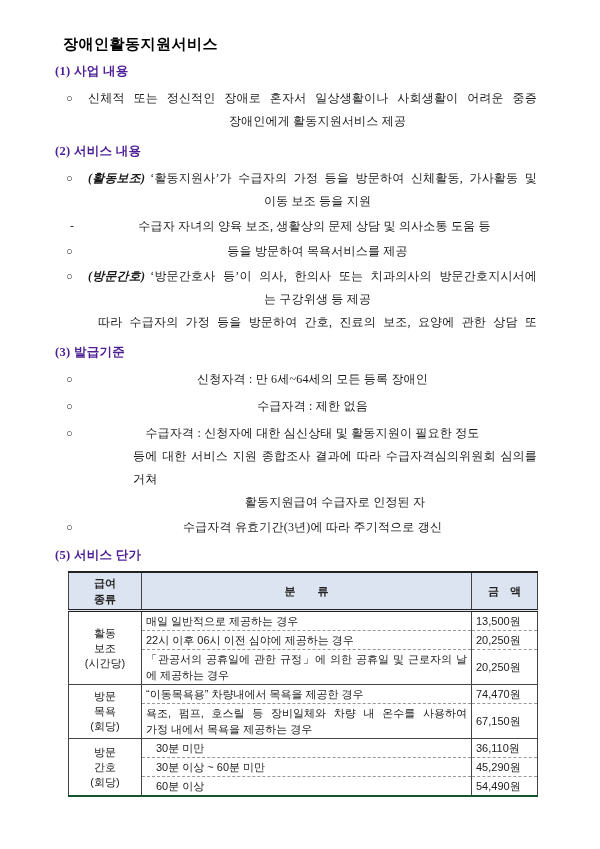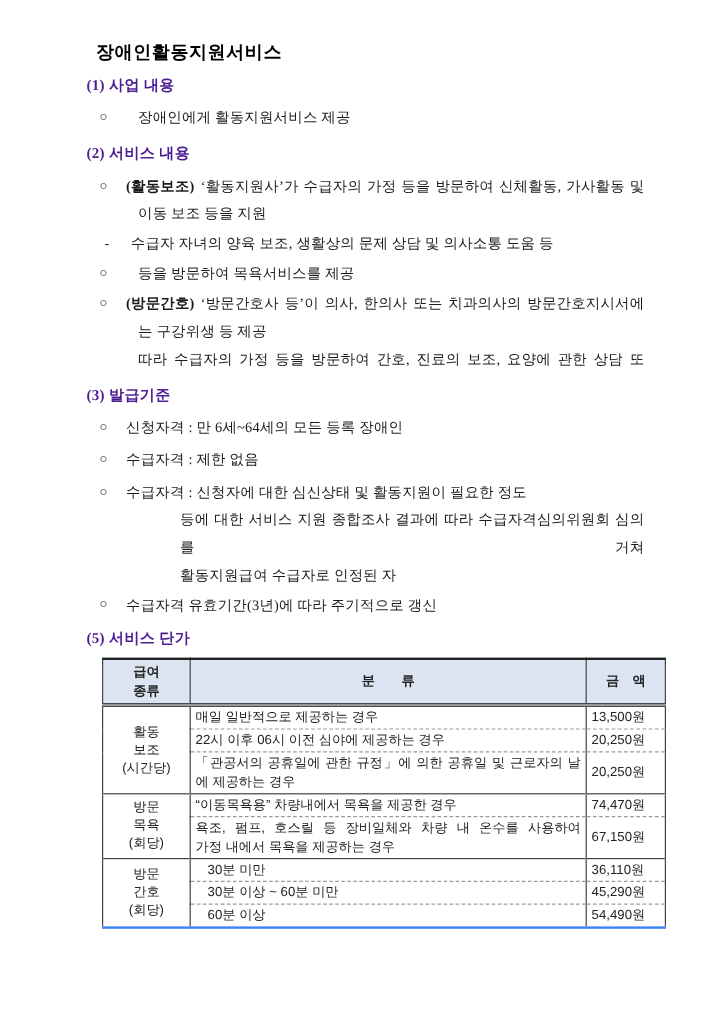--- a/index.html
+++ b/index.html
@@ -2,51 +2,51 @@
 <html lang="ko"><head>
 <meta charset="utf-8">
 <style>
   html,body { margin:0; padding:0; background:#ffffff; }
   body {
     width:600px; height:849px; overflow:hidden;
     font-family:"Liberation Serif", serif;
     color:#1a1a1a;
     -webkit-font-smoothing:antialiased;
   }
-  .page { padding:34px 63px 0 55px;margin-left:17px; }
+  .page { padding:34px 63px 0 55px; }
 
   .doc-title {
     font-family:"Liberation Sans", sans-serif;
     font-size:15px; font-weight:bold; letter-spacing:0.5px;
     color:#000; margin:0 0 10px 8px; line-height:19px;
   }
 
   h2.sec-h {
     font-size:12.5px; font-weight:bold; color:#4c1d95;
     margin:10px 0 7px 0; line-height:17px; letter-spacing:0.3px;
   }
   h2.sec-h.gap { margin-top:10px; }
   h2.sec-h.gap-s { margin-top:8px; }
 
   .bullet { display:flex; font-size:12px; line-height:23px; margin:0 0 2px 0; }
   .bullet.mb { margin-bottom:4px; }
   .mk { flex:none; width:22px; padding-left:11px; color:#222; font-size:11px; }
   .mk.dash { padding-left:15px; font-size:12px; }
   .bl { flex:1; min-width:0; }
-  .line { letter-spacing:0.2px; }
+  .line { letter-spacing:0.2px;text-align:center; }
   .line.fill { text-align:justify; text-align-last:justify; }
   .line.c1 { padding-left:10px; }
   .line.c2 { padding-left:45px; }
-  .line b { margin-right:5px; }
+  .line b { margin-right:5px;font-style:italic; }
 
   table.ptable {
     border-collapse:collapse; table-layout:fixed;
     width:469px; margin:3px 0 0 13px;
     font-family:"Liberation Sans", sans-serif; font-size:11px; color:#222;
-    border-top:2px solid #222; border-bottom:2px solid #3b82f6;
+    border-top:2px solid #222; border-bottom:2px solid #14532d;
   }
   .ptable col.c-type { width:73px; }
   .ptable col.c-cat  { width:330px; }
   .ptable col.c-amt  { width:66px; }
   .ptable th, .ptable td {
     border-left:1px solid #444; border-right:1px solid #444;
     padding:1px 4px; line-height:16px; vertical-align:middle;
   }
   .ptable thead th {
     background:#dce4f1; font-weight:bold; text-align:center;
@@ -63,20 +63,21 @@
 <body>
 
 <div class="page">
 
   <h1 class="doc-title">장애인활동지원서비스</h1>
 
   <h2 class="sec-h">(1) 사업 내용</h2>
   <div class="bullet mb">
     <span class="mk">○</span>
     <div class="bl">
+      <div class="line fill">신체적 또는 정신적인 장애로 혼자서 일상생활이나 사회생활이 어려운 중증</div>
       <div class="line c1">장애인에게 활동지원서비스 제공</div>
     </div>
   </div>
 
   <h2 class="sec-h gap">(2) 서비스 내용</h2>
 
   <div class="bullet">
     <span class="mk">○</span>
     <div class="bl">
       <div class="line fill"><b>(활동보조)</b><span>‘활동지원사’가 수급자의 가정 등을 방문하여 신체활동, 가사활동 및</span></div>

